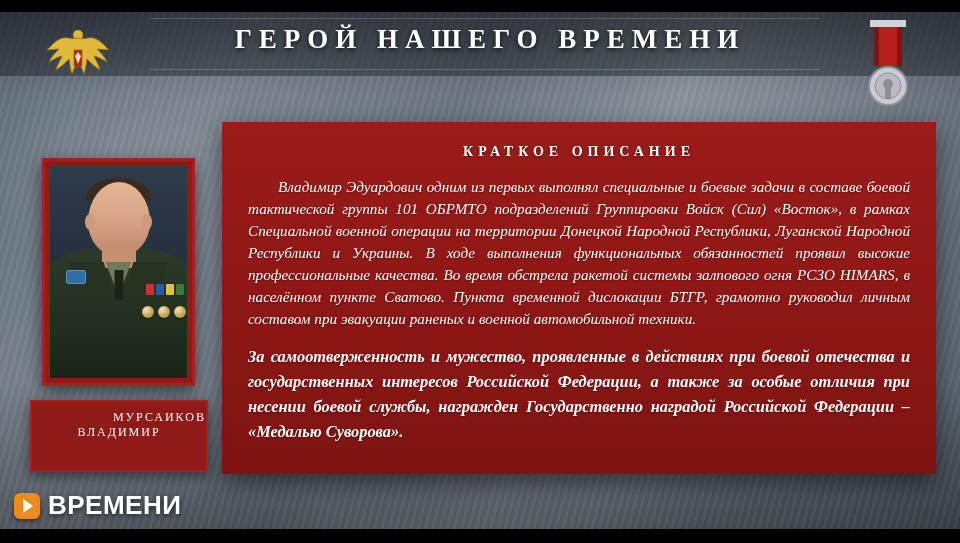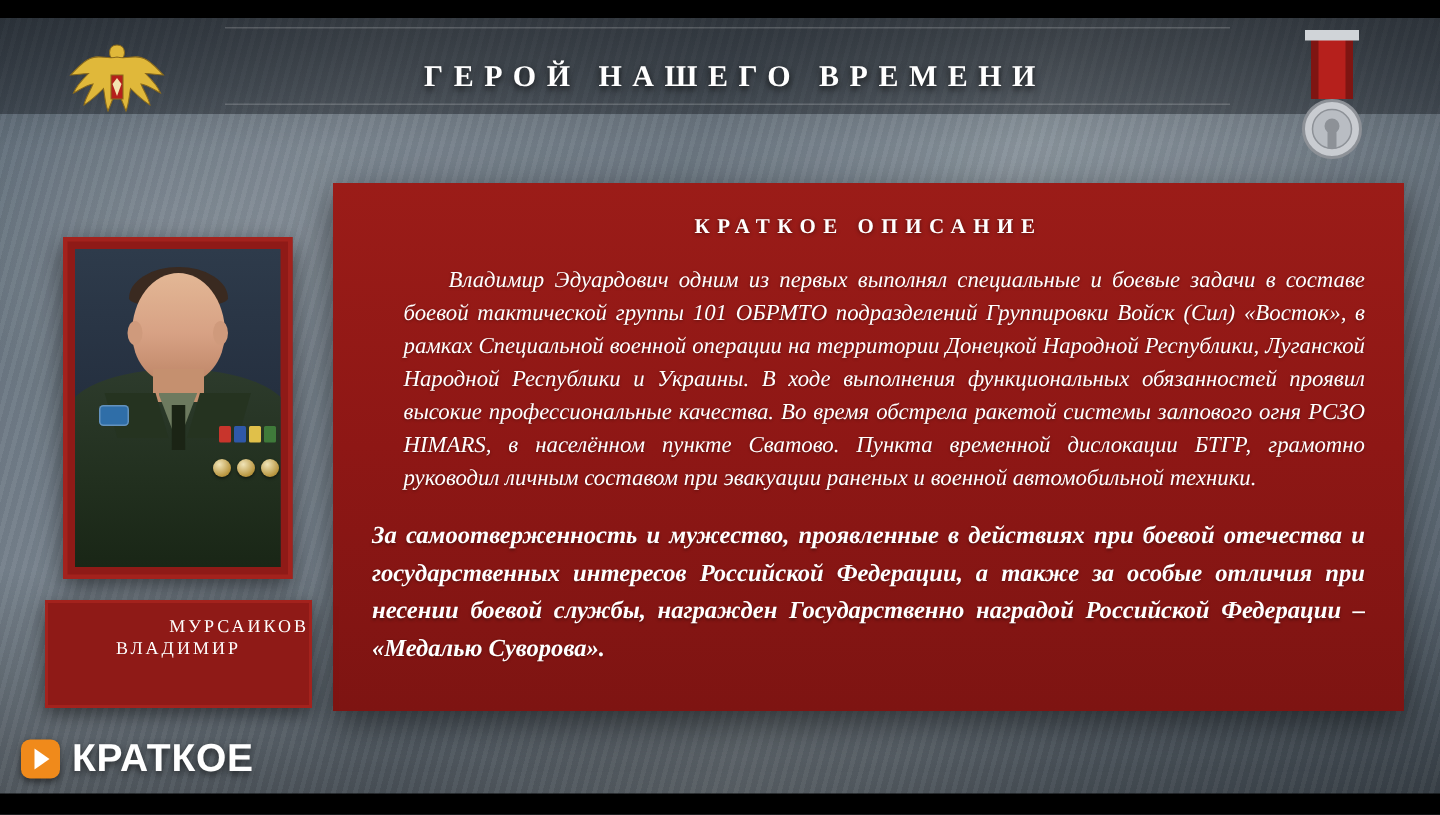--- a/index.html
+++ b/index.html
@@ -70,26 +70,25 @@
   }
   #main-title {
     position: absolute;
     top: 24px;
     left: 150px;
     width: 680px;
     text-align: center;
     color: #ffffff;
     font-family: "Liberation Serif", serif;
     font-weight: bold;
-    font-size: 20px;
+    font-size: 27px;
     letter-spacing: 7px;
     text-shadow: 0 2px 5px rgba(0,0,0,0.75);
     z-index: 8;
     white-space: nowrap;
-    margin-top: 16px;
   }
 
   
   #emblem {
     position: absolute;
     left: 38px;
     top: 24px;
     width: 80px;
     height: 62px;
     z-index: 9;
@@ -292,21 +291,21 @@
   }
   .para {
     font-family: "Liberation Serif", serif;
     font-style: italic;
     font-size: 15.2px;
     line-height: 22px;
     text-align: justify;
     text-shadow: 0 1px 2px rgba(0,0,0,0.35);
     margin: 0 0 14px 0;
   }
-  .para.first { text-indent: 30px; margin-left: 21px; }
+  .para.first { text-indent: 30px; }
   .para.closing {
     font-weight: bold;
     font-size: 16.4px;
     line-height: 25px;
     margin-top: 10px;
   }
 
   
   #watermark {
     position: absolute;
@@ -427,18 +426,18 @@
 
   <div id="panel">
     <div id="panel-title">КРАТКОЕ ОПИСАНИЕ</div>
     <p class="para first">Владимир Эдуардович одним из первых выполнял специальные и боевые задачи в составе боевой тактической группы 101 ОБРМТО подразделений Группировки Войск (Сил) «Восток», в рамках Специальной военной операции на территории Донецкой Народной Республики, Луганской Народной Республики и Украины. В ходе выполнения функциональных обязанностей проявил высокие профессиональные качества. Во время обстрела ракетой системы залпового огня РСЗО HIMARS, в населённом пункте Сватово. Пункта временной дислокации БТГР, грамотно руководил личным составом при эвакуации раненых и военной автомобильной техники.</p>
     <p class="para closing">За самоотверженность и мужество, проявленные в действиях при боевой отечества и государственных интересов Российской Федерации, а также за особые отличия при несении боевой службы, награжден Государственно наградой Российской Федерации – «Медалью Суворова».</p>
   </div>
 
   <div id="watermark">
     <div id="wm-row">
       <div id="wm-mark"></div>
-      <div id="wm-text">КРАТКОЕ</div>
+      <div id="wm-text">ВРЕМЕНИ</div>
     </div>
   </div>
 
   <div class="bar bottom"></div>
 </div>
 
 </body></html>

